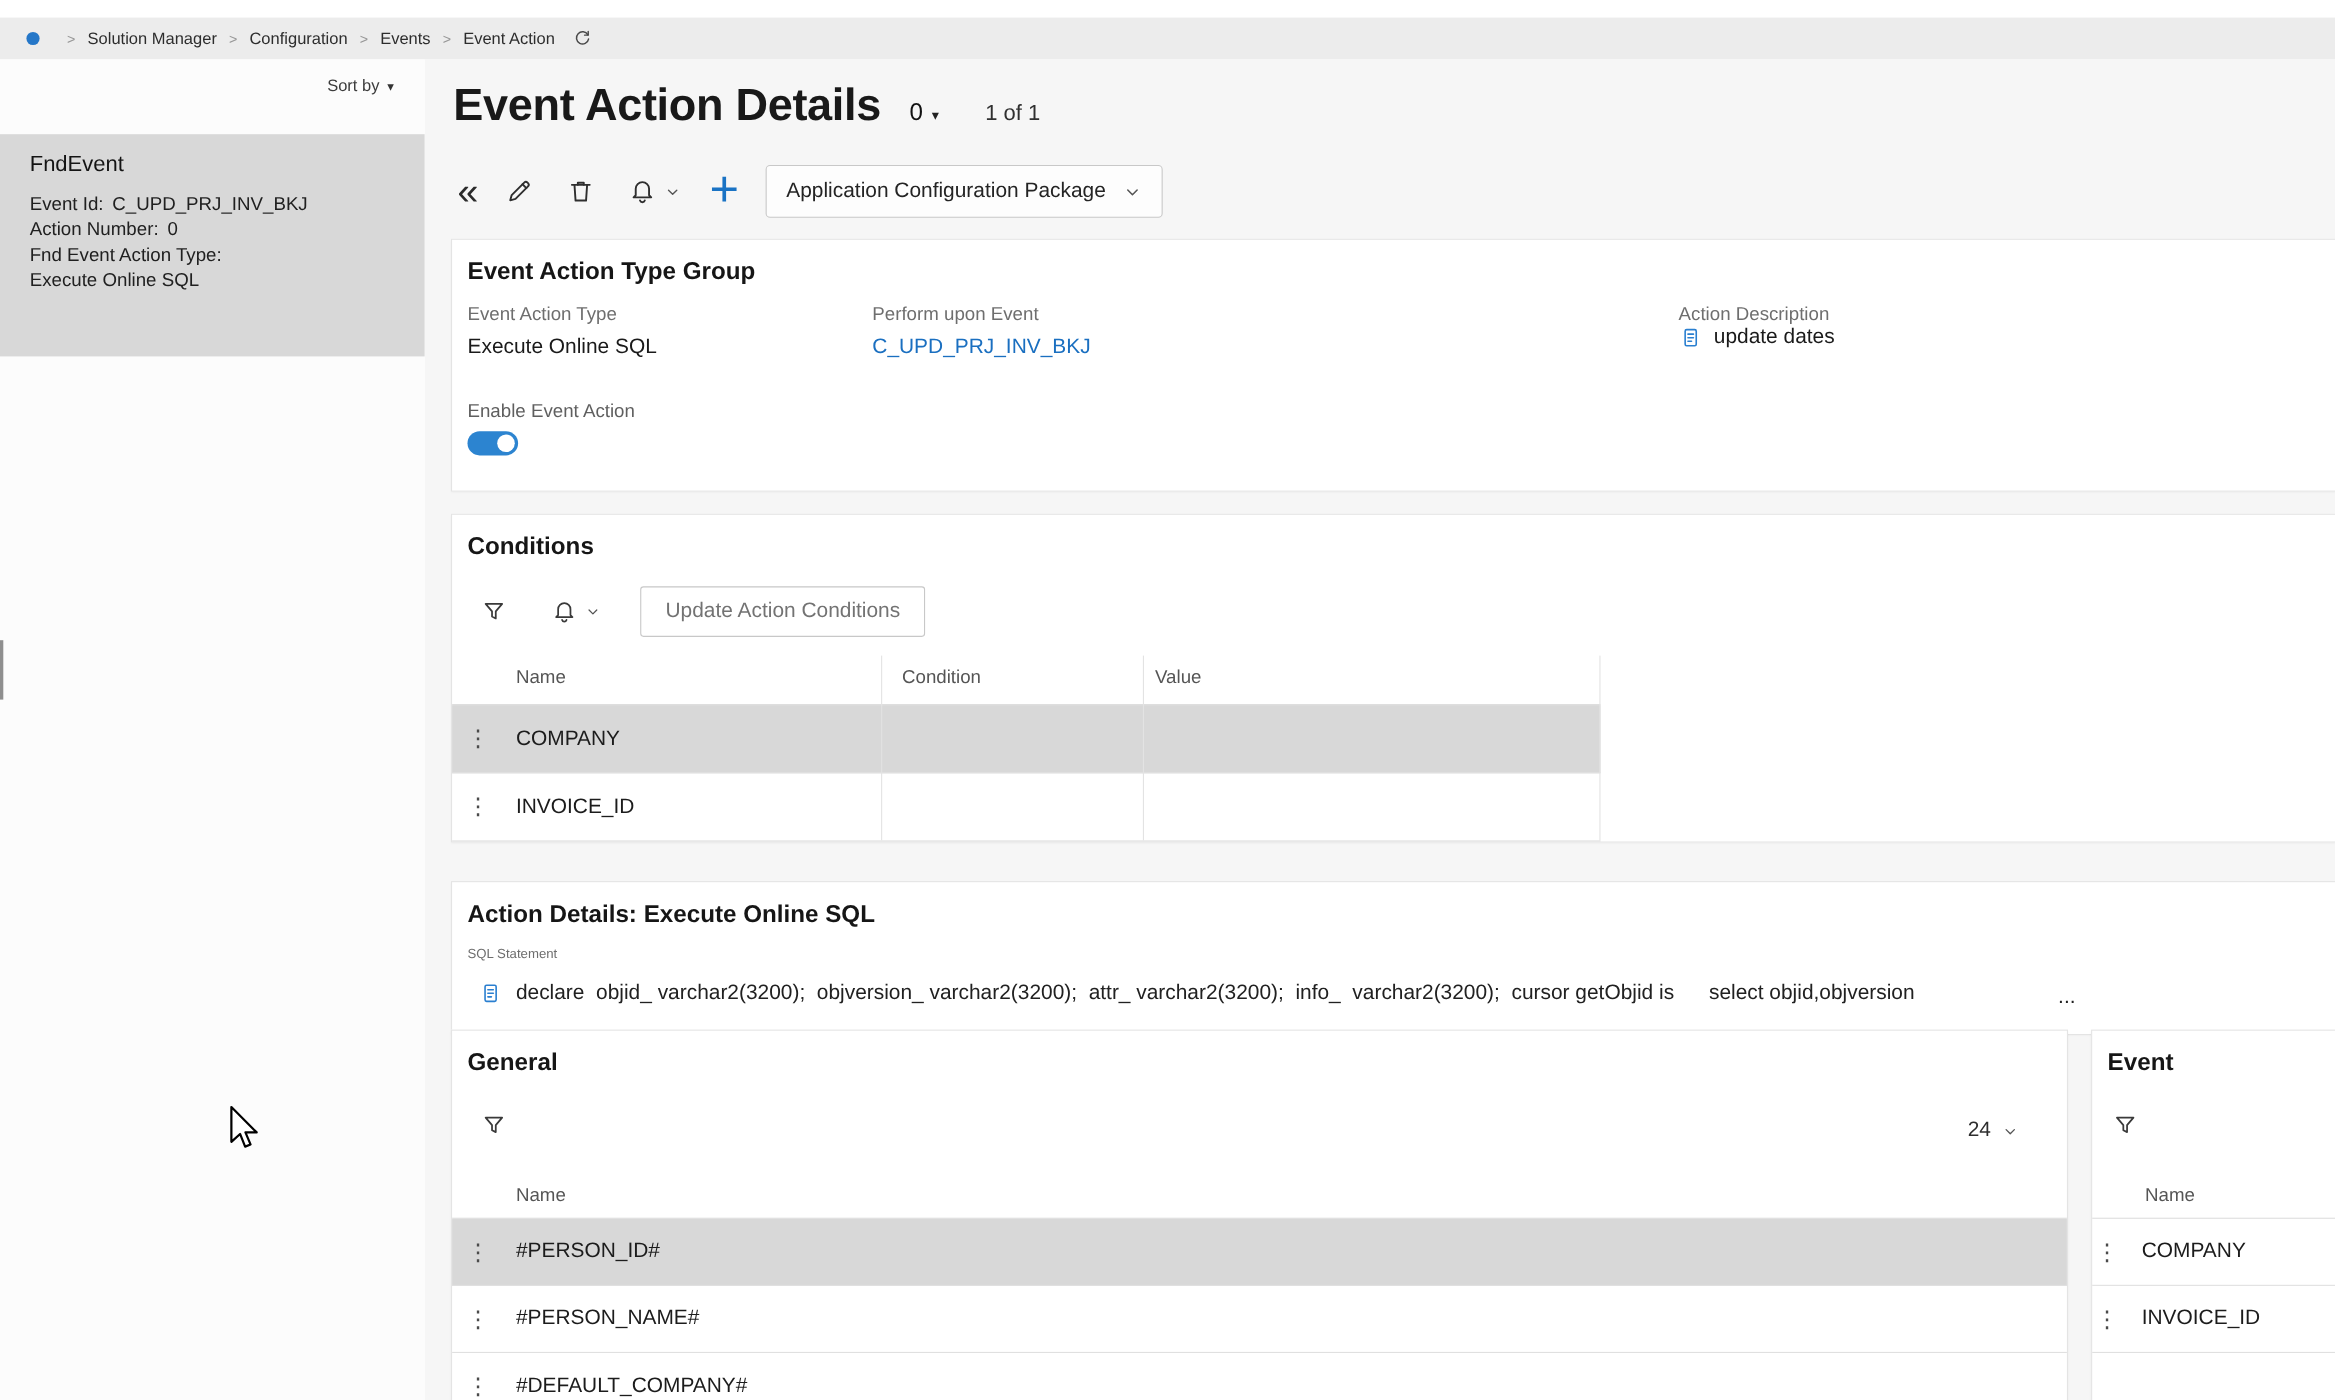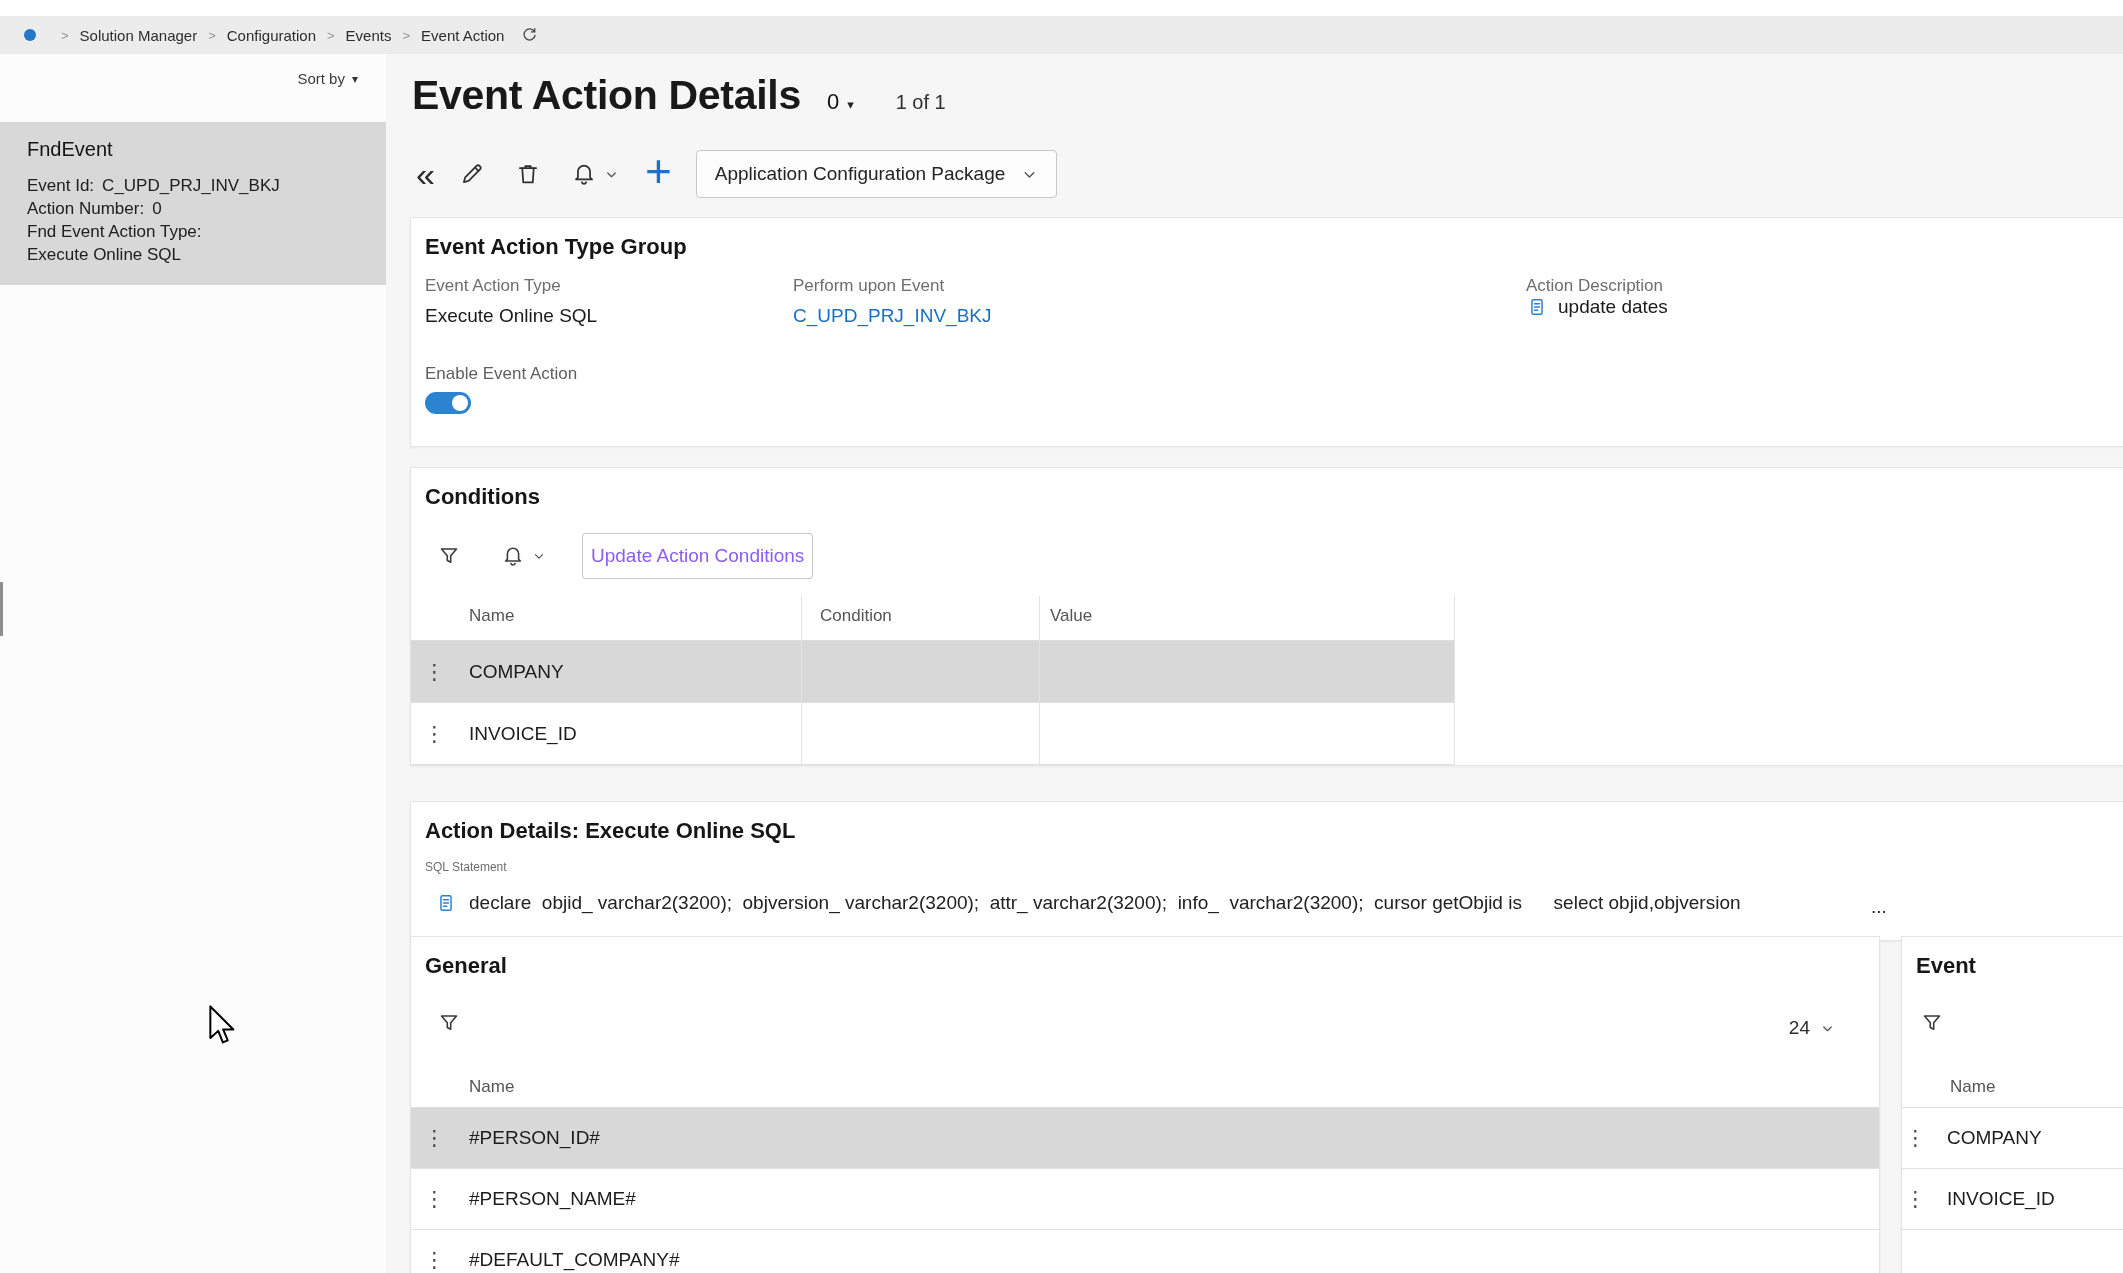--- a/index.html
+++ b/index.html
@@ -18,21 +18,21 @@
   .crumb-dot { width:12px; height:12px; border-radius:50%; background:#2577c8; margin-right:14px; }
   .crumb-sep { color:#979797; font-size:13px; margin:0 11px; }
   .crumb-item { font-size:15px; color:#2d2d2d; cursor:default; }
   .refresh-btn { margin-left:16px; display:flex; align-items:center; }
 
   
   .sidebar { position:absolute; top:54px; left:0; width:386px; bottom:0; background:#fcfcfc; }
   .sortby { position:absolute; top:16px; right:28px; font-size:15px; color:#3c3c3c;
             display:flex; align-items:center; gap:7px; }
   .sortby .caret { font-size:12px; color:#333; }
-  .sel-card { position:absolute; top:68px; left:0; width:386px; height:163px;
+  .sel-card { position:absolute; top:68px; left:0; width:386px; height:202px;
               background:#d8d8d8; padding:16px 8px 0 27px; }
   .sel-title { font-size:20px; font-weight:500; color:#141414; margin-bottom:13px; }
   .sel-line { font-size:17px; color:#202020; line-height:23px; }
   .sel-line .val { margin-left:8px; }
   .scroll-thumb { position:absolute; left:0; top:528px; width:3px; height:54px; background:#8f8f8f; }
 
   
   .main-bg { position:absolute; left:386px; top:54px; right:0; bottom:0; background:#f6f6f6; }
 
   .page-title-row { position:absolute; left:412px; top:72px; display:flex; align-items:baseline; }
@@ -68,21 +68,21 @@
   .enable-lbl { position:absolute; left:14px; top:146px; font-size:17px; color:#5f5f5f; }
   .toggle { position:absolute; left:14px; top:174px; width:46px; height:22px; border-radius:11px;
             background:#2c84d0; cursor:pointer; }
   .toggle .knob { position:absolute; right:3px; top:3px; width:16px; height:16px; border-radius:50%; background:#fff; }
 
   .card-conditions { left:410px; top:467px; width:1714px; height:299px; }
   .cond-toolbar { position:absolute; left:0; top:64px; height:48px; display:flex; align-items:center; }
   .cond-toolbar .funnel { margin-left:26px; }
   .cond-toolbar .bell-group2 { display:flex; align-items:center; gap:7px; margin-left:40px; }
   .upd-btn { margin-left:36px; height:46px; border:1px solid #c8c8c8; border-radius:3px; background:#fff;
-             display:flex; align-items:center; padding:0 8px; font-size:19px; color:#8b5cf6; cursor:pointer; }
+             display:flex; align-items:center; padding:0 22px; font-size:19px; color:#737373; cursor:pointer; }
   .thead-cell { position:absolute; font-size:17px; color:#555; top:138px; }
   .th-name { left:58px; } .th-cond { left:409px; } .th-value { left:639px; }
   .thead-line { position:absolute; left:0; top:172px; width:1044px; height:1px; background:#dedede; }
   .vline { position:absolute; top:128px; width:1px; height:168px; background:#e3e3e3; z-index:3; }
   .vl1 { left:390px; } .vl2 { left:628px; } .vl3 { left:1043px; }
   .cond-row { position:absolute; left:0; width:1044px; height:62px; border-bottom:1px solid #e0e0e0;
               display:flex; align-items:center; cursor:pointer; }
   .cond-row.sel { background:#d8d8d8; }
   .row1 { top:173px; } .row2 { top:235px; }
   .kebab { width:20px; margin-left:13px; font-size:21px; color:#4a4a4a; text-align:center; cursor:pointer; }

